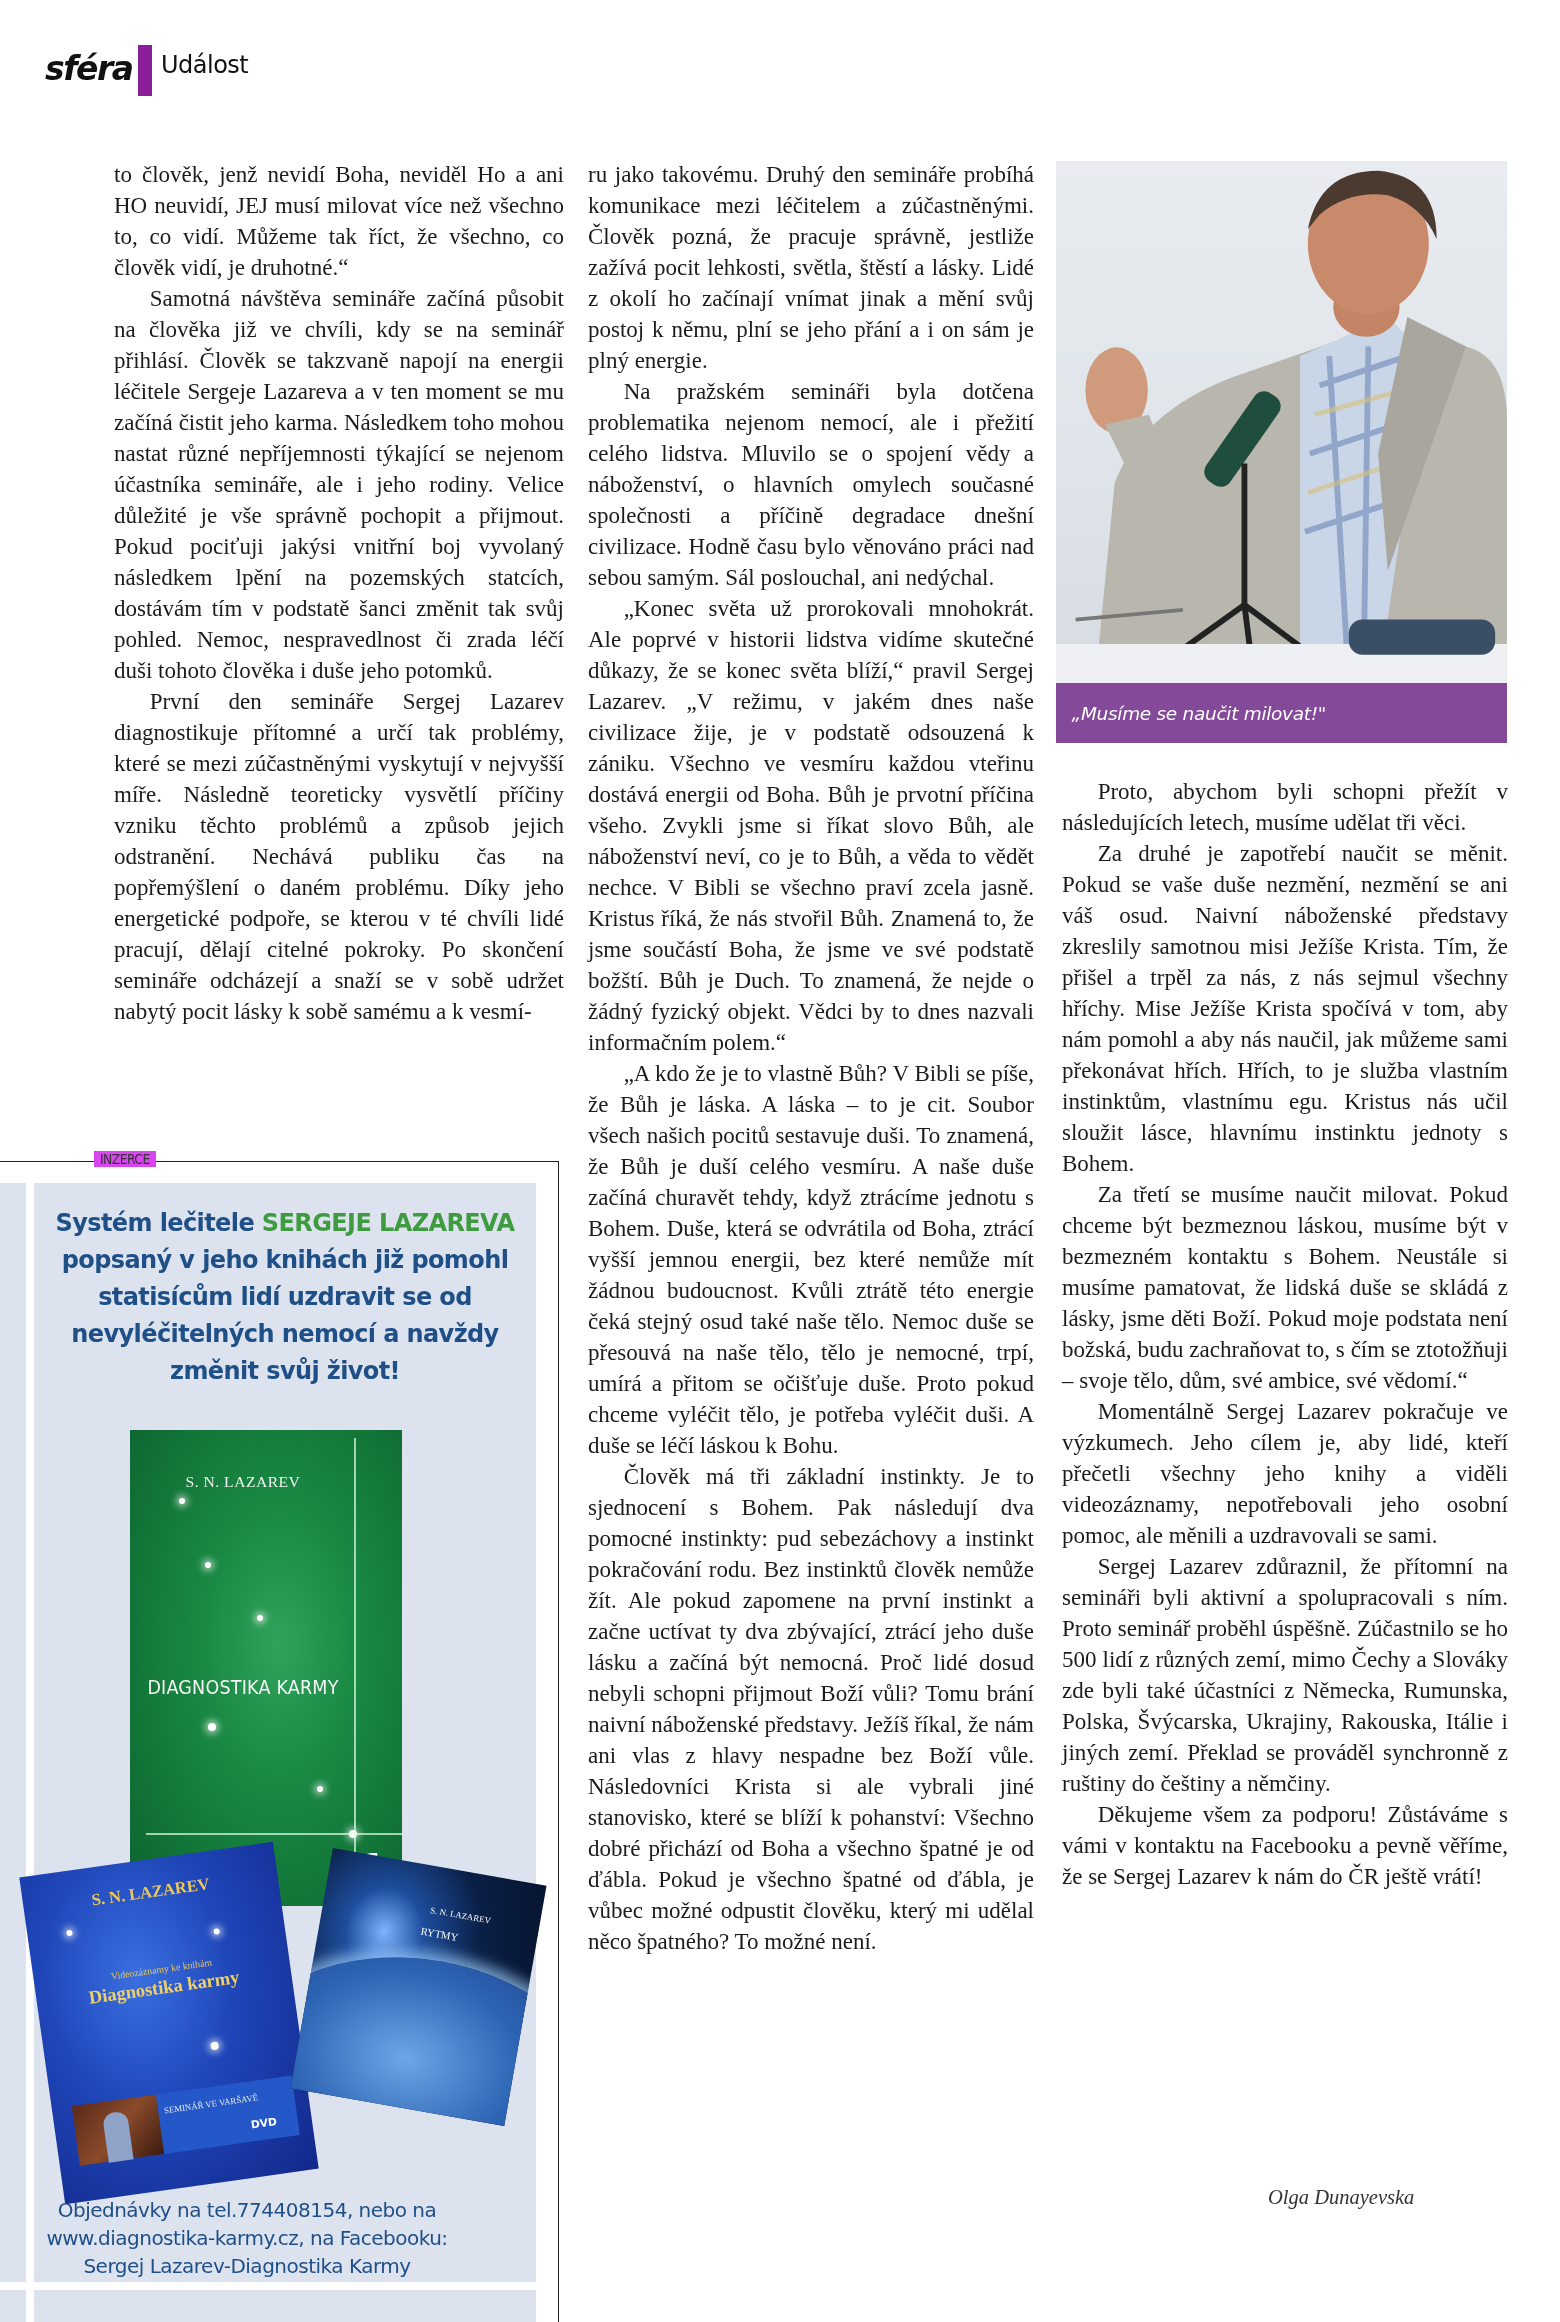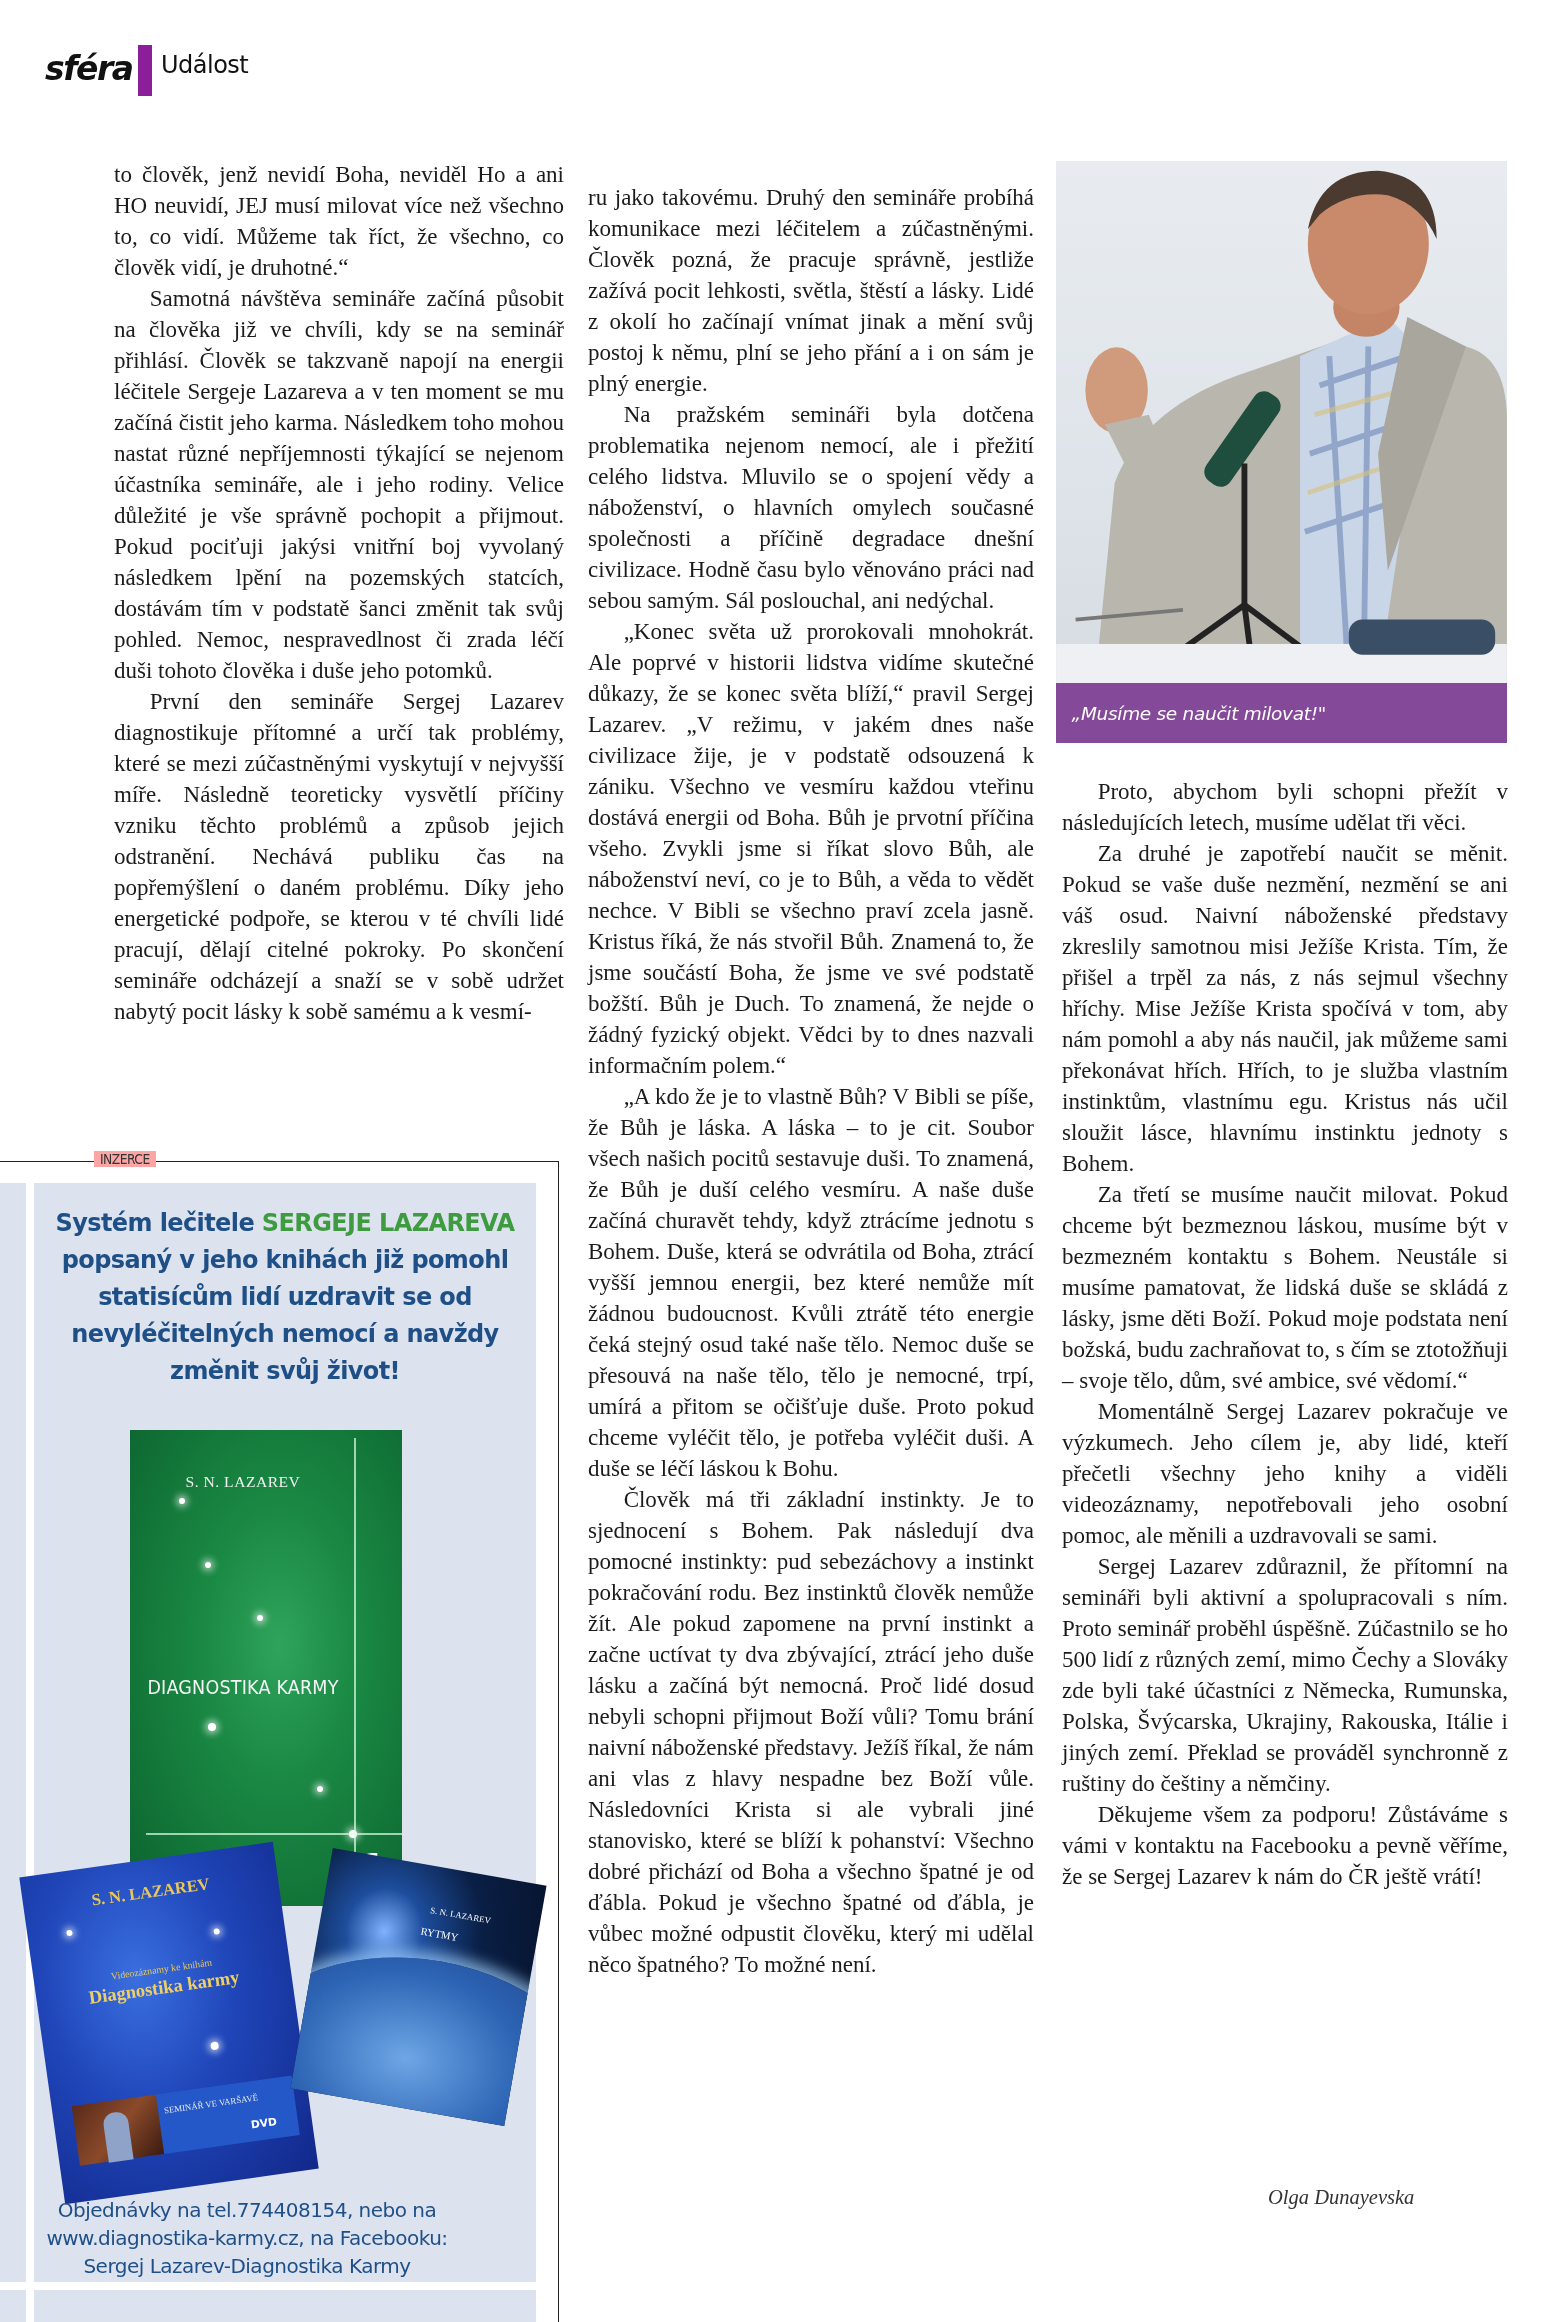--- a/index.html
+++ b/index.html
@@ -8,33 +8,33 @@
 
   .header { position: absolute; left: 0; top: 0; width: 1560px; height: 107px; padding-left: 26px; }
   .brand { position: absolute; left: 45px; top: 49px; font-family: "DejaVu Sans", sans-serif; font-style: italic; font-weight: bold; font-size: 33px; letter-spacing: -1.5px; color: #111; }
   .sect-bar { position: absolute; left: 138px; top: 45px; width: 13.7px; height: 51px; background: #8a1f99; }
   .section { position: absolute; left: 161px; top: 51px; font-family: "DejaVu Sans", sans-serif; font-size: 24px; color: #111; letter-spacing: -0.5px; }
 
   .col { position: absolute; font-family: "Liberation Serif", "DejaVu Serif", serif; font-size: 23px; line-height: 31px; text-align: justify; color: #1b1b1b; }
   .col p { text-indent: 1.55em; }
   .col p.cont { text-indent: 0; }
   .col1 { left: 114px; top: 159px; width: 450px; }
-  .col2 { left: 588px; top: 159px; width: 446px; margin-top: 23px; }
+  .col2 { left: 588px; top: 159px; width: 446px; }
   .col3 { left: 1062px; top: 776px; width: 446px; }
 
   .photo { position: absolute; left: 1056px; top: 161px; width: 451px; height: 522px; overflow: hidden;
     background: linear-gradient(180deg, #e8ecf0 0%, #dfe4ea 60%, #d7dce2 100%); }
   .photo svg { position: absolute; left: 0; top: 0; }
   .caption { position: absolute; left: 1056px; top: 683px; width: 451px; height: 60px; background: #844a99; color: #ffffff;
     font-family: "DejaVu Sans", sans-serif; font-style: italic; font-size: 18.5px; padding: 19.5px 0 0 15.6px; letter-spacing: -0.3px; }
 
   .signature { position: absolute; left: 1268px; top: 2186px; width: 240px; text-align: left; font-family: Liberation Serif, serif; font-style: italic; font-size: 20.5px; color: #333; }
 
   .ad-frame { position: absolute; left: 0; top: 1161px; width: 559px; height: 1162px; border-top: 1.5px solid #222; border-right: 1.5px solid #222; }
-  .ad-label { position: absolute; left: 94px; top: 1151px; background: #fca5a5; padding: 0 5.9px; font-family: "DejaVu Sans Condensed", "DejaVu Sans", sans-serif; font-size: 13.7px; color: #333; letter-spacing: -0.5px; }
+  .ad-label { position: absolute; left: 94px; top: 1151px; background: #d946ef; padding: 0 5.9px; font-family: "DejaVu Sans Condensed", "DejaVu Sans", sans-serif; font-size: 13.7px; color: #333; letter-spacing: -0.5px; }
   .ad-strip { position: absolute; left: 0; width: 26px; background: #dde3ee; }
   .ad-panel { position: absolute; left: 34px; width: 502px; background: #dde3ee; }
   .ad-headline { position: absolute; left: 34px; top: 1205px; width: 502px; text-align: center; font-family: "DejaVu Sans", sans-serif; font-weight: bold; font-size: 24px; line-height: 37px; color: #1f4f87; letter-spacing: -0.6px; }
   .ad-headline .hl { color: #3f9b3f; }
   .ad-order { position: absolute; left: 34px; top: 2196px; width: 426px; text-align: center; font-family: "DejaVu Sans", sans-serif; font-size: 20px; line-height: 28px; color: #1f4f87; letter-spacing: -0.5px; }
 
   .book-green { position: absolute; left: 130px; top: 1430px; width: 272px; height: 476px; overflow: hidden;
     background: radial-gradient(ellipse at 55% 45%, #2fa35c 0%, #1b8a45 35%, #127538 70%, #0d6230 100%); }
   .book-green .author { position: absolute; top: 43px; left: 0; width: 226px; text-align: center; font-family: "Liberation Serif", serif; font-size: 15.6px; color: #f2f2f2; letter-spacing: 0.5px; }
   .book-green .title { position: absolute; top: 246px; left: 0; width: 226px; text-align: center; font-family: "DejaVu Sans Condensed", "DejaVu Sans", sans-serif; font-size: 19.5px; color: #f5f5f5; letter-spacing: 0.2px; }

